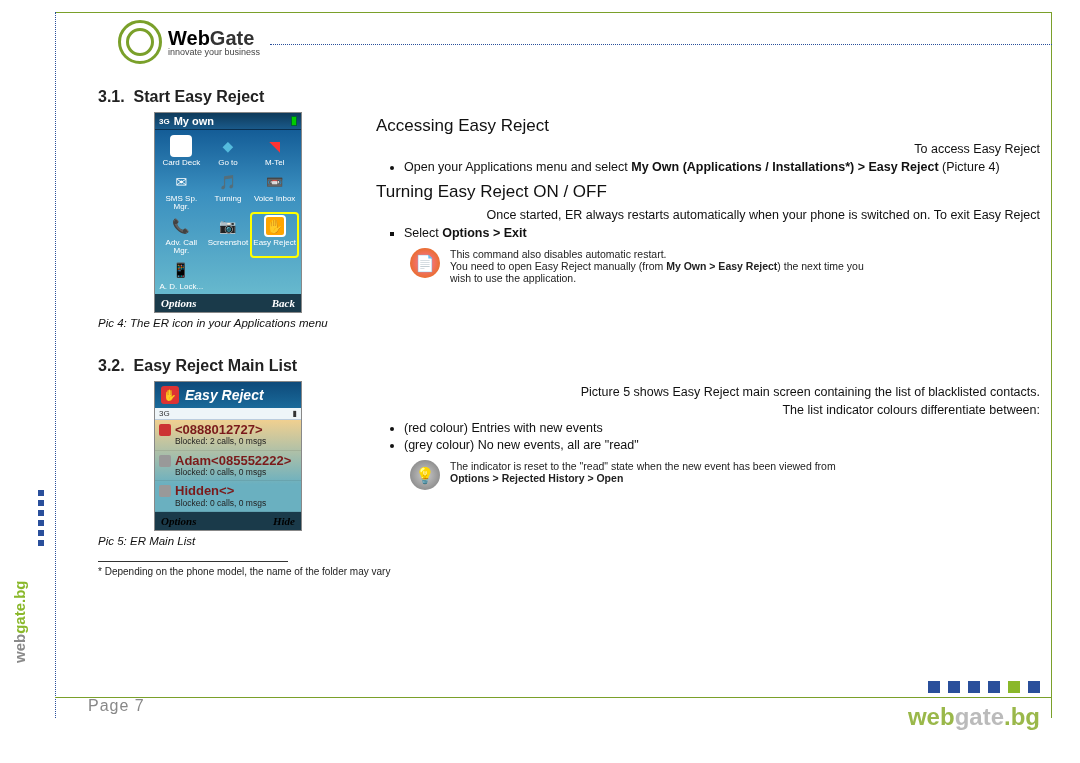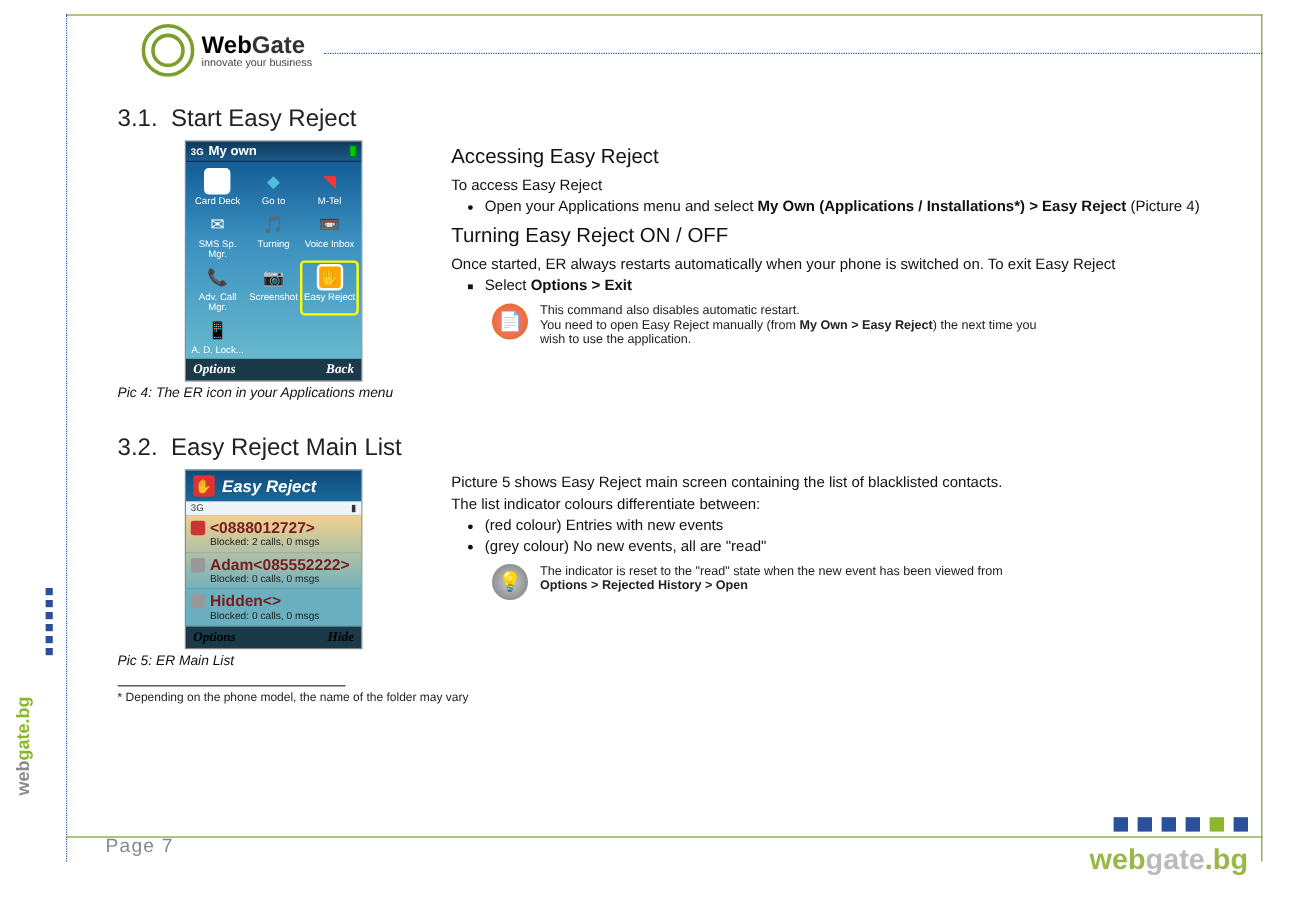--- a/index.html
+++ b/index.html
@@ -75,30 +75,30 @@
     right: 40px;
   }
   h1.section-title {
     color: #1e5aa8;
     font-size: 22px;
     letter-spacing: 3px;
     font-weight: normal;
     margin-bottom: 10px;
   }
   h2.subsection {
-    font-size: 20px;
-    font-weight: normal;
+    font-size: 16px;
+    font-weight: bold;
     color: #222;
     margin-bottom: 6px;
   }
   .row { display: flex; gap: 18px; }
   .phone-col { width: 260px; flex-shrink: 0; }
   .text-col { flex: 1; font-size: 12.5px; color: #111; }
   .text-col h3 { font-size: 17px; font-weight: normal; margin: 4px 0 6px; }
-  .text-col p { margin: 4px 0; }
+  .text-col p { margin: 4px 0; text-align: right; }
   .text-col ul { margin: 4px 0 8px 28px; }
   .text-col li { margin: 3px 0; }
   .bold { font-weight: bold; }
   .phone {
     width: 148px;
     margin: 0 auto 4px;
     border: 1px solid #888;
     background: linear-gradient(#0a4f8c,#3a8fbf 40%,#6fc0d0);
     font-size: 10px;
     color: #fff;

